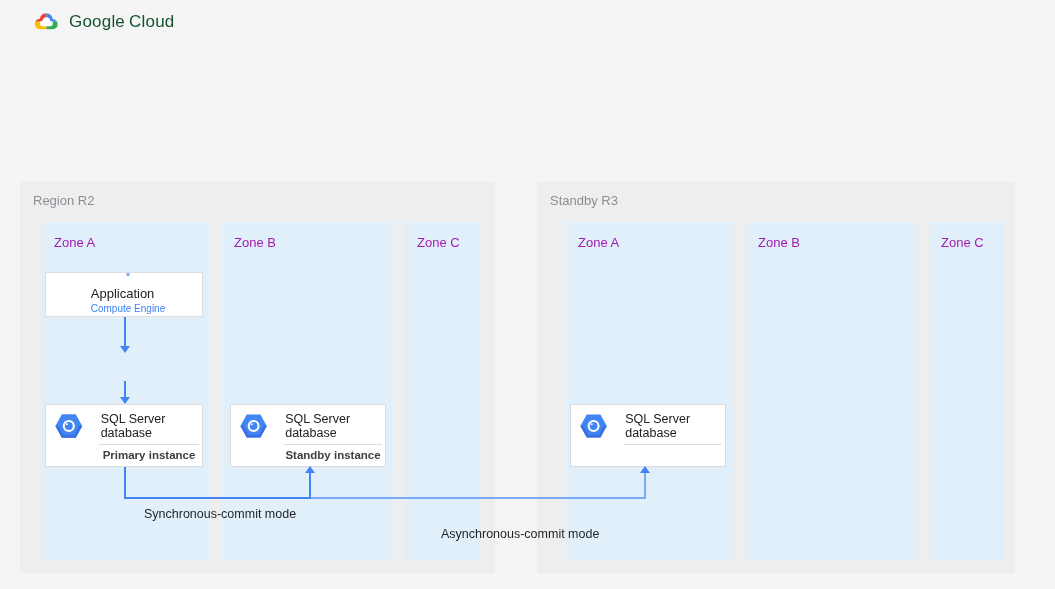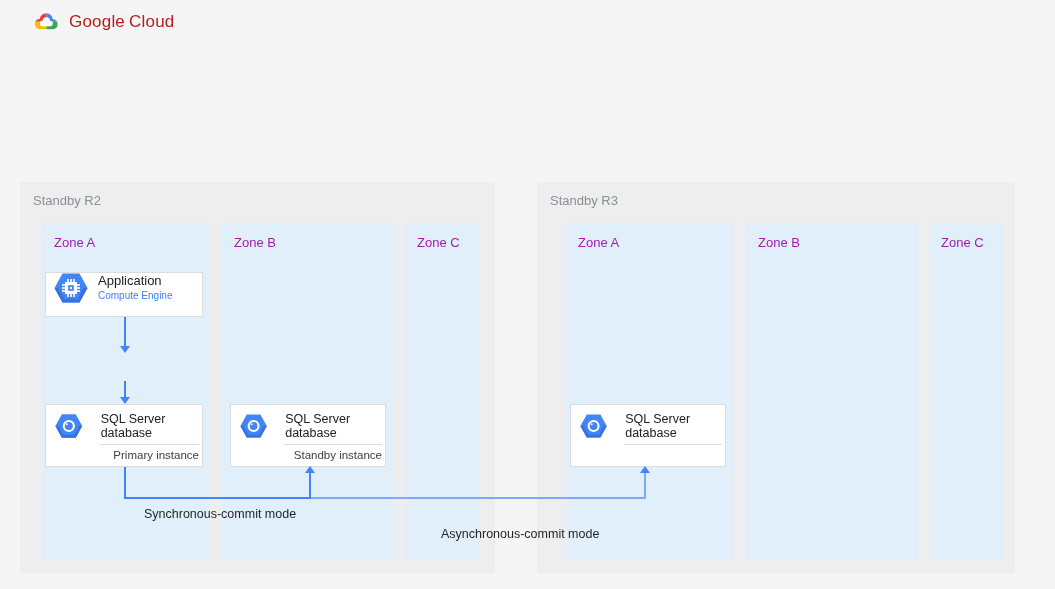--- a/index.html
+++ b/index.html
@@ -3,38 +3,38 @@
 <meta charset="utf-8">
 <style>
   html,body { margin:0; padding:0; background:#F5F5F6; }
   .canvas {
     position:relative; width:1055px; height:589px; overflow:hidden;
     background:#F5F5F6; font-family:"Liberation Sans", sans-serif;
     -webkit-font-smoothing:antialiased;
   }
   
   .brand { position:absolute; left:33px; top:11px; display:flex; align-items:center; gap:9px; }
-  .brand-text { font-size:17px; color:#b91c1c; letter-spacing:.2px; }
+  .brand-text { font-size:17px; color:#14532d; letter-spacing:.2px; }
   .brand-text .g { font-weight:500; }
   .brand-text .c { font-weight:400; margin-left:4px; }
   
   .region { position:absolute; background:#EEEEEE; }
   .region-label { position:absolute; left:13px; top:11px; font-size:13px; color:#8A8F95; }
   .zone { position:absolute; background:#E1EFFB; box-sizing:border-box; padding:13px 0 0 12px;
           font-size:13px; color:#a21caf; }
   
   .node { position:absolute; background:#FFFFFF; border:1px solid #DADCE0; box-sizing:border-box; z-index:4; }
-  .app-node { display:flex; align-items:flex-start; gap:10px; padding-left:8px; }
+  .app-node { display:flex; align-items:center; gap:10px; padding-left:8px;flex-direction:column; }
   .node-title { font-size:13px; color:#202124; font-weight:500; line-height:15px; }
   .node-sub { font-size:10px; color:#3b82f6; line-height:15px; }
   .sql-top { display:flex; align-items:flex-start; gap:18px; padding:6px 4px 0 9px; }
   .sql-top .node-title { font-size:12.5px; line-height:14px; padding-top:1px; }
   .sql-divider { margin:3px 3px 0 53px; border-top:1px solid #DADCE0; }
-  .sql-footer { margin-left:53px; margin-right:3px; text-align:right; font-size:11.5px;
-                color:#3C4043; font-weight:400; padding-top:4px; }
+  .sql-footer { margin-left:53px; margin-right:3px; text-align:center; font-size:11.5px;
+                color:#3C4043; font-weight:700; padding-top:4px; }
   
   .avail-bar { position:absolute; left:43px; top:352px; width:958px; height:29px;
                background:#FFFFFF; border:2px solid #5F6368; box-sizing:border-box; z-index:3;
                display:flex; align-items:center; justify-content:center;
                font-size:13.5px; color:#202124; }
   
   .edge { position:absolute; z-index:5; }
   .sync  { background:#4285F4; }
   .async { background:#7BAAF7; }
   .ah-down { width:0; height:0; border-left:5px solid transparent; border-right:5px solid transparent;
@@ -71,21 +71,21 @@
         </g>
       </g>
     </svg>
     <div class="brand-text">
       <span class="g">Google</span><span class="c">Cloud</span>
     </div>
   </div>
 
 
   <div class="region" style="left:20px; top:182px; width:475px; height:391px;">
-    <div class="region-label">Standby R2</div>
+    <div class="region-label">Region R2</div>
   </div>
   <div class="zone" style="left:42px;  top:222px; width:168px; height:338px; z-index:1;">Zone A</div>
   <div class="zone" style="left:222px; top:222px; width:172px; height:338px; z-index:1;">Zone B</div>
   <div class="zone" style="left:405px; top:222px; width:75px;  height:338px; z-index:1;">Zone C</div>
 
   <div class="region" style="left:537px; top:182px; width:478px; height:391px;">
     <div class="region-label">Standby R3</div>
   </div>
   <div class="zone" style="left:566px; top:222px; width:168px; height:338px; z-index:1;">Zone A</div>
   <div class="zone" style="left:746px; top:222px; width:172px; height:338px; z-index:1;">Zone B</div>

